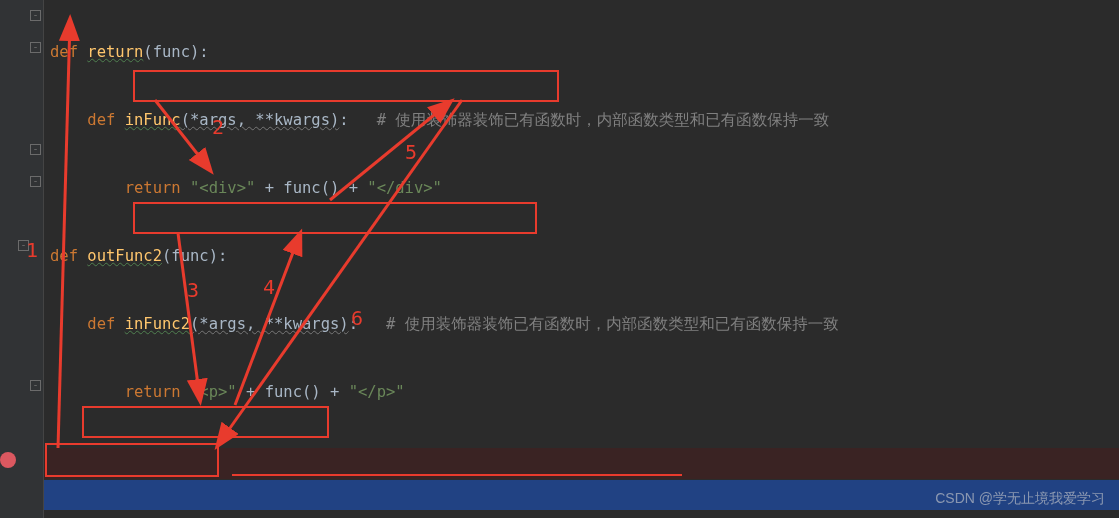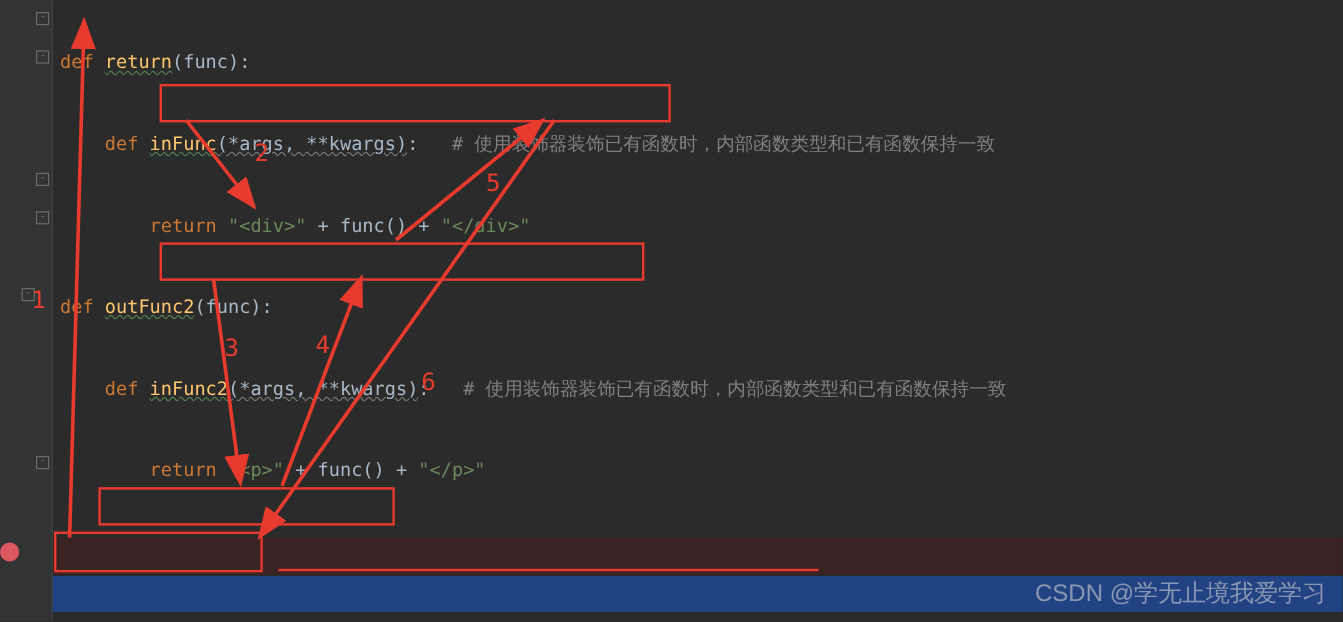--- a/index.html
+++ b/index.html
@@ -96,21 +96,21 @@
     width: 1119px;
     height: 518px;
     pointer-events: none;
   }
   .watermark {
     position: absolute;
     right: 14px;
     bottom: 10px;
     color: #cfcfcf;
     font-family: sans-serif;
-    font-size: 20px;
+    font-size: 14px;
     opacity: 0.6;
   }
 </style>
 </head>
 <body>
 
 <div class="gutter">
   <div class="fold" style="top:10px;">-</div>
   <div class="fold" style="top:42px;">-</div>
   <div class="fold" style="top:144px;">-</div>

